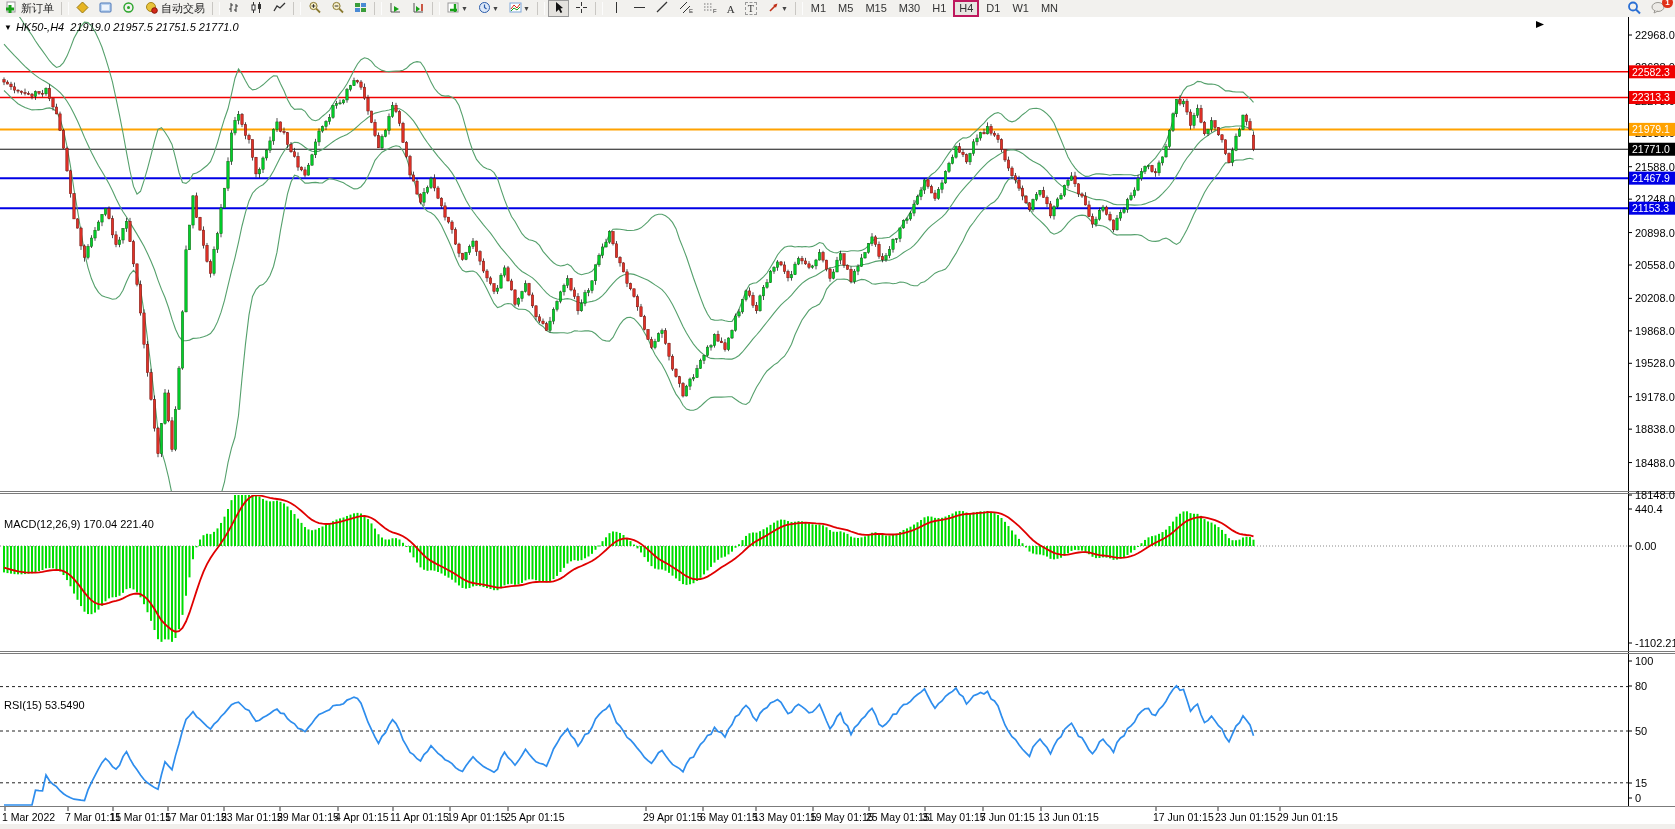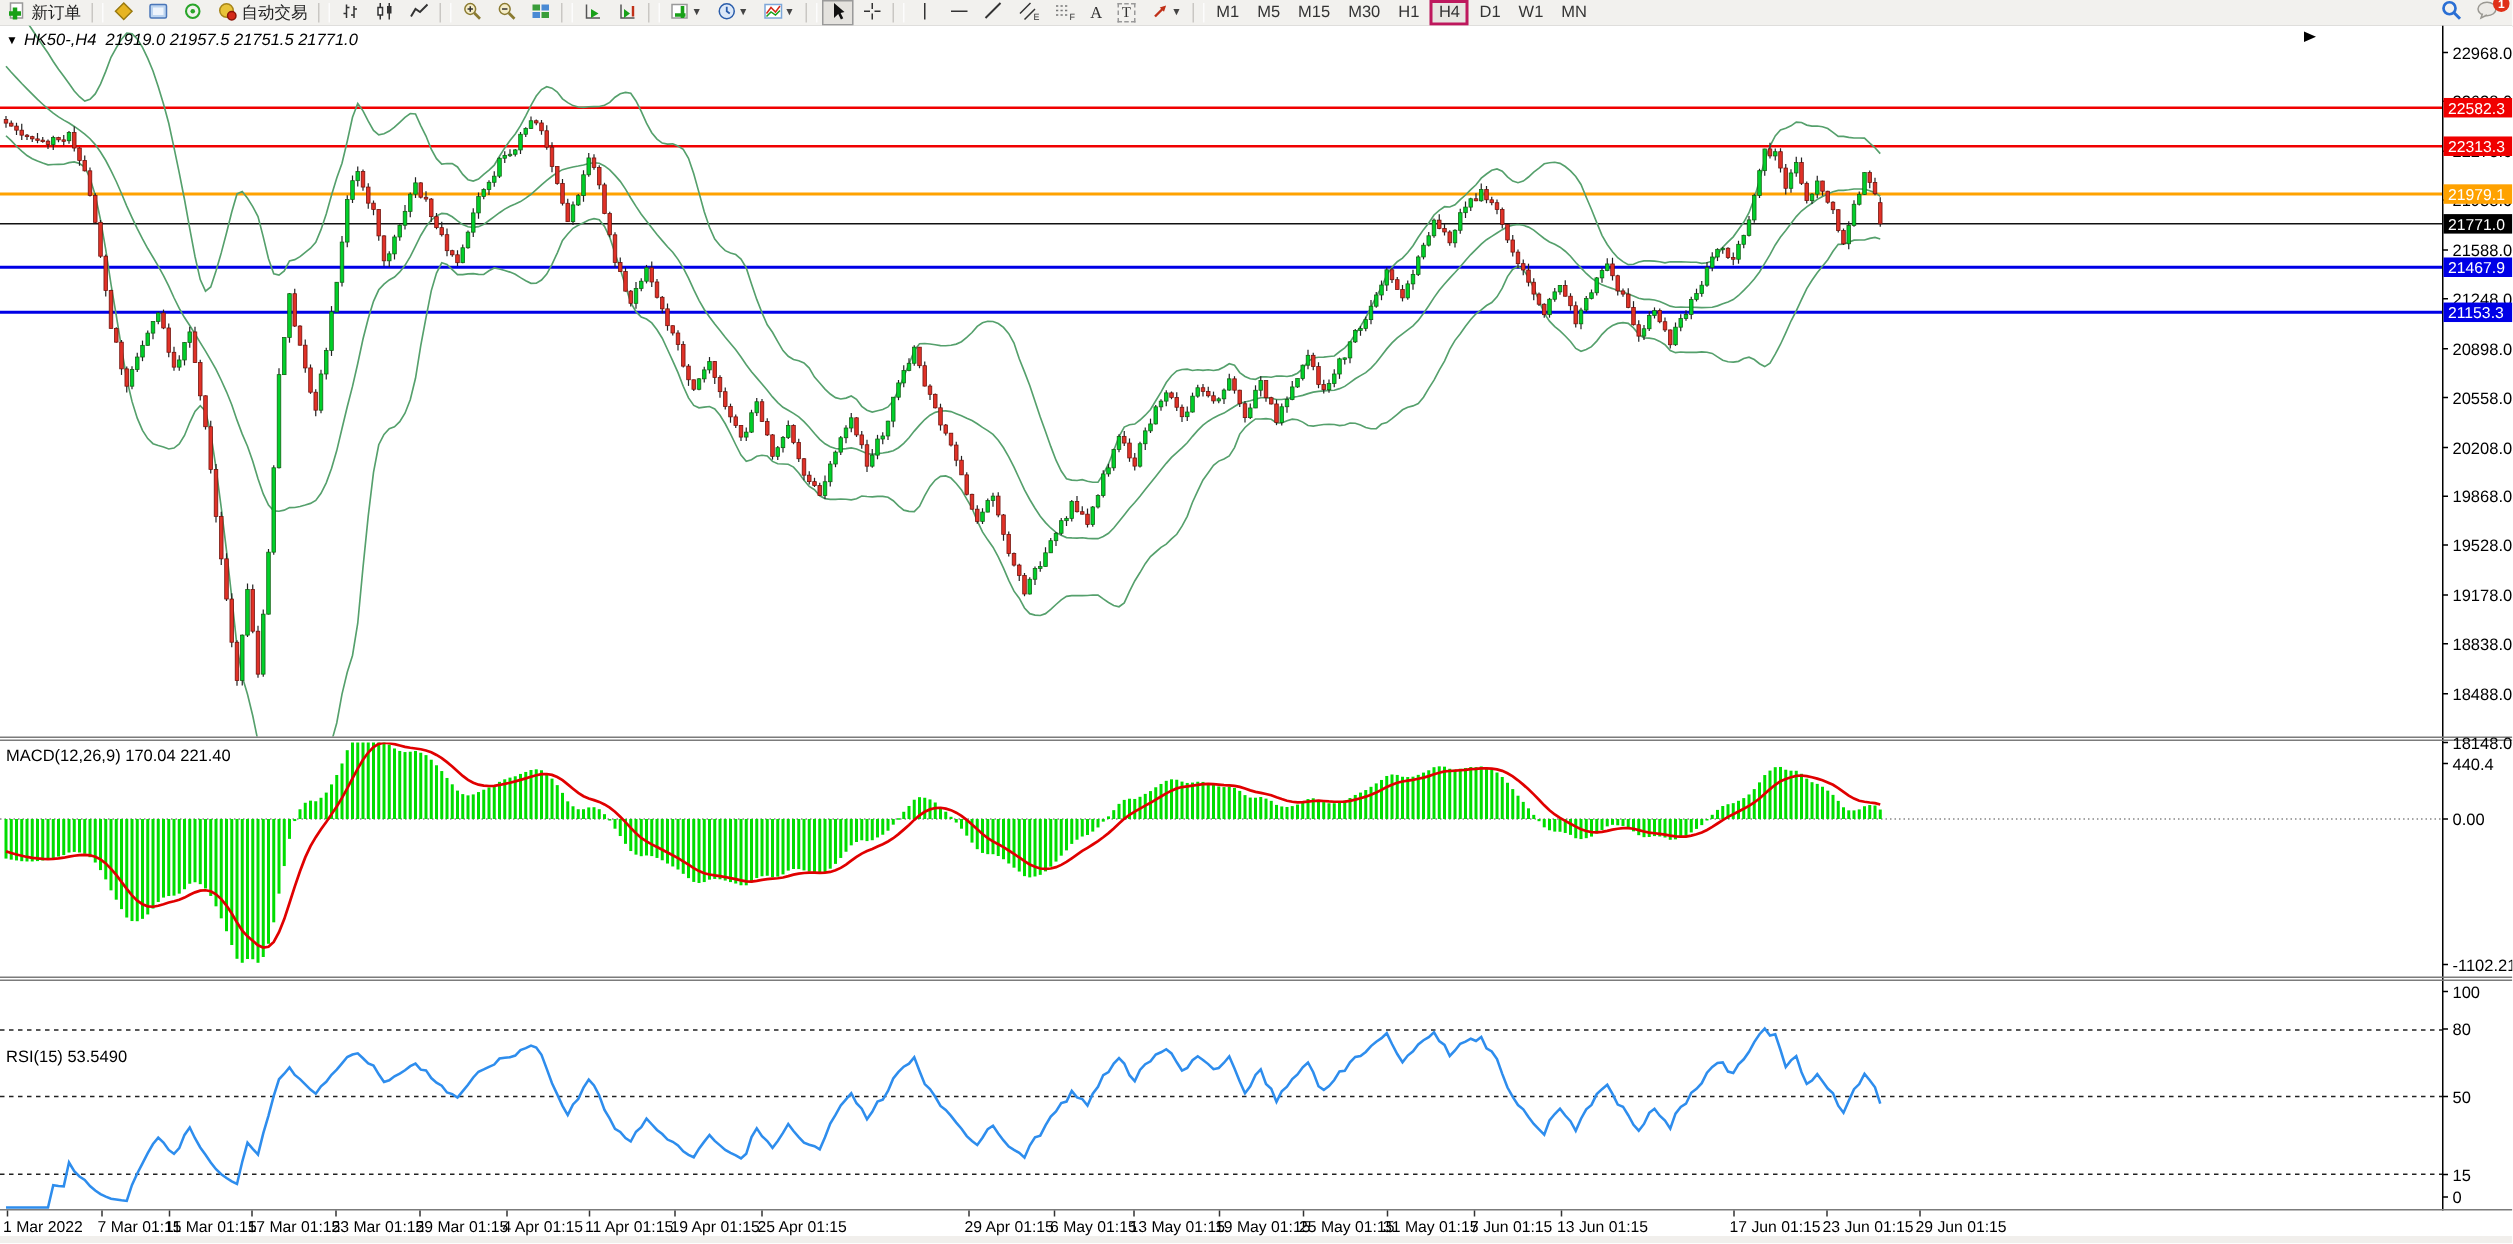--- a/index.html
+++ b/index.html
@@ -16,21 +16,21 @@
   .tf.active{border:2px solid #be185d;background:#e7e5e1;}
   .caret{font-size:7px;color:#444;margin-left:1px;}
   .tb-right{margin-left:auto;display:flex;align-items:center;margin-right:4px;}
   .badge-count{position:absolute;right:-4px;top:-4px;background:#e03018;color:#fff;border-radius:50%;
     width:11px;height:11px;font-size:8px;line-height:11px;text-align:center;font-weight:bold;}
   
   #chart-wrap{position:absolute;left:0;top:17px;width:1675px;height:812px;}
   .panel-label{position:absolute;font-size:11px;color:#000;white-space:nowrap;z-index:5;}
   #chart-header{left:4px;top:4px;font-style:italic;}
   #chart-header .tri{font-size:8px;margin-right:4px;vertical-align:1px;}
-  #macd-label{left:4px;top:481px;}
+  #macd-label{left:4px;top:501px;}
   #rsi-label{left:4px;top:640px;margin-top:42px;}
   svg text{font-family:"Liberation Sans",sans-serif;}
 </style>
 </head>
 <body>
 
 <div id="app">
 
   <div id="toolbar">
     <div class="tb-btn">

